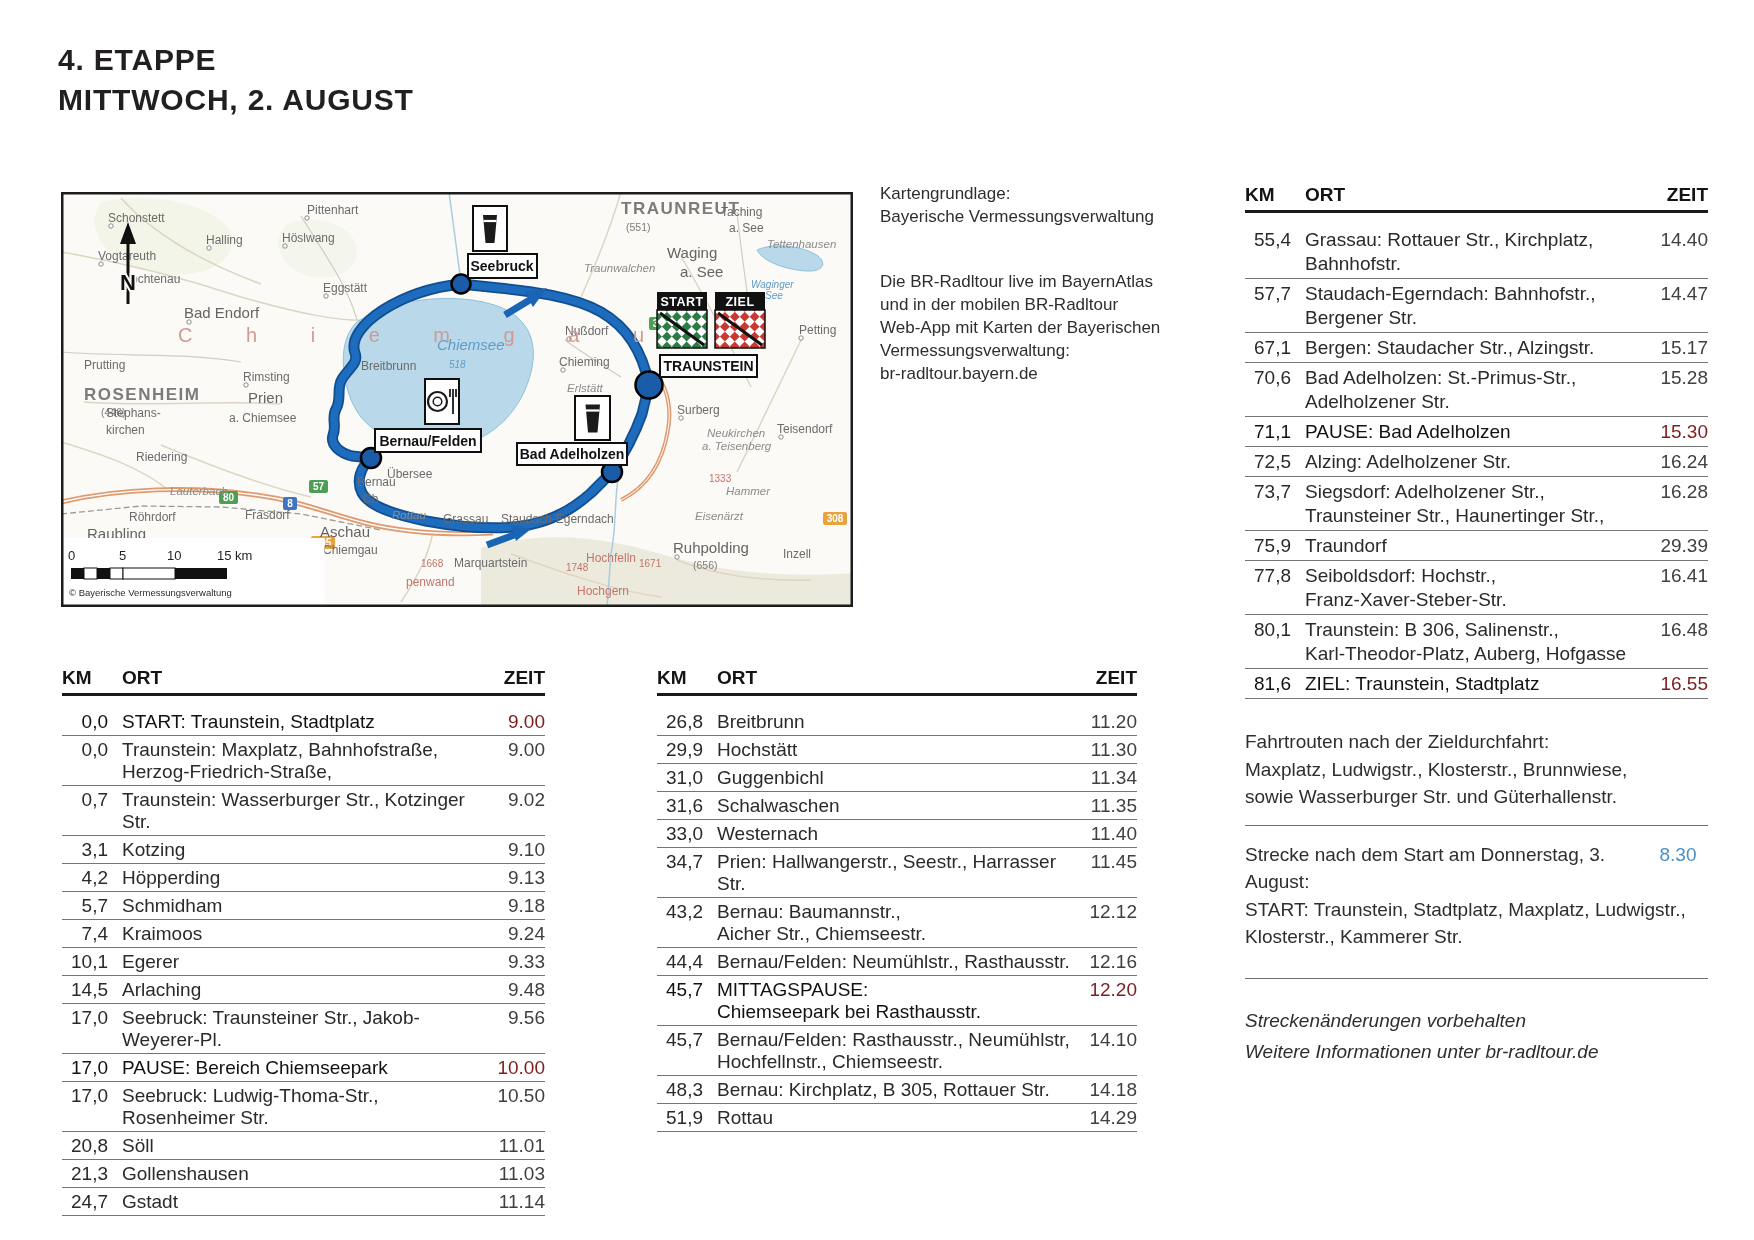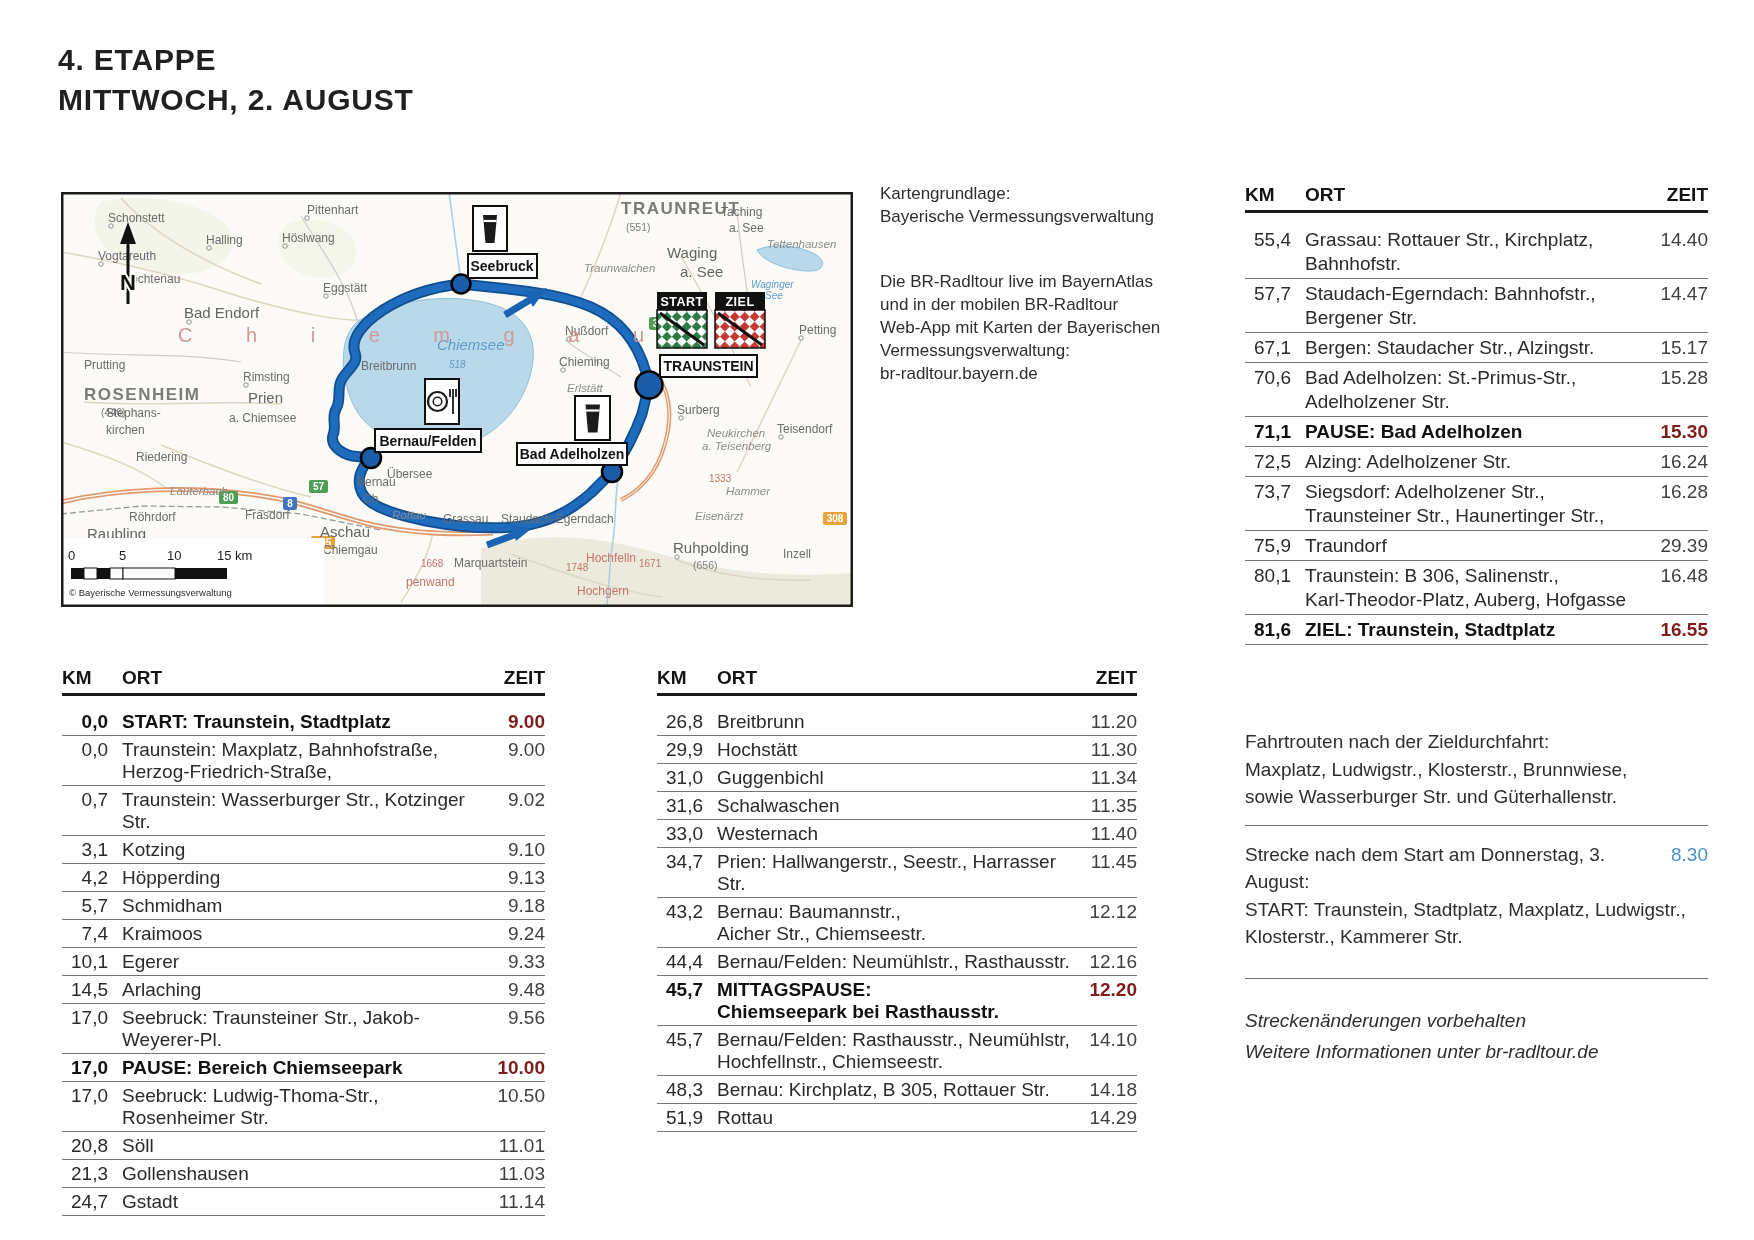--- a/index.html
+++ b/index.html
@@ -20,36 +20,36 @@
   .rt .hd{display:flex;font-weight:700;color:#141414;border-bottom:3px solid #1a1a1a;
           padding-bottom:5px;line-height:20px;}
   .rt .rows{margin-top:12px;}
   .rt .row{display:flex;border-bottom:1.4px solid #757575;padding:2.5px 0;}
   .rt.lh22 .row{line-height:22px;}
   .rt.lh24 .row{line-height:24px;}
   .rt .km{width:46px;text-align:right;flex:none;}
   .rt .hd .km{text-align:left;}
   .rt .ort{flex:1;padding-left:14px;}
   .rt .zeit{width:62px;text-align:right;flex:none;color:#404040;}
-  .rt .row.b{font-weight:700;color:#111;justify-content:flex-end;}
+  .rt .row.b{font-weight:400;color:#111;justify-content:flex-end;}
   .rt .row.b .zeit{color:#7f1d1d;}
   .rt-left{left:62px;top:668px;width:483px;}
   .rt-mid{left:657px;top:668px;width:480px;}
   .rt-right{left:1245px;top:185px;width:463px;}
   
   .rx{position:absolute;left:1245px;top:185px;width:463px;font-size:19px;
       line-height:27.5px;color:#2e2e2e;}
   .rx .spacer-table{height:529px;} 
   .rx .block1{margin-top:14px;}
   .rx hr{border:none;border-top:1.4px solid #6f6f6f;margin:14px 0 0 0;}
   .rx .hr2{margin-top:27px;}
   .rx .block2{margin-top:15px;}
   .rx .flexline{display:flex;}
   .rx .flexline .t{flex:1;}
-  .rx .flexline .time{width:60px;text-align:right;color:#4a90c8;}
+  .rx .flexline .time{width:60px;text-align:center;color:#4a90c8;}
   .rx .notes{margin-top:26px;font-style:italic;line-height:31px;}
   
   text{font-family:"Liberation Sans",sans-serif;}
   .ml-town{font-size:12px;fill:#6b6b6b;}
   .ml-town-lg{font-size:15px;fill:#646464;}
   .ml-city{font-size:17px;font-weight:700;fill:#7b7b7b;letter-spacing:1.5px;}
   .ml-sm{font-size:10.5px;fill:#7d7d7d;}
   .ml-it{font-size:11.5px;font-style:italic;fill:#8b8b8b;}
   .ml-red{font-size:12px;fill:#c3756b;}
   .ml-red-sm{font-size:10px;fill:#c3756b;}
@@ -619,20 +619,28 @@
           <div class="zeit">16.28</div>
         </div>
         <div class="row">
           <div class="km">75,9</div>
           <div class="ort">
             <div>Traundorf</div>
           </div>
           <div class="zeit">29.39</div>
         </div>
         <div class="row">
+          <div class="km">77,8</div>
+          <div class="ort">
+            <div>Seiboldsdorf: Hochstr.,</div>
+            <div>Franz-Xaver-Steber-Str.</div>
+          </div>
+          <div class="zeit">16.41</div>
+        </div>
+        <div class="row">
           <div class="km">80,1</div>
           <div class="ort">
             <div>Traunstein: B 306, Salinenstr.,</div>
             <div>Karl-Theodor-Platz, Auberg, Hofgasse</div>
           </div>
           <div class="zeit">16.48</div>
         </div>
         <div class="row b">
           <div class="km">81,6</div>
           <div class="ort">

